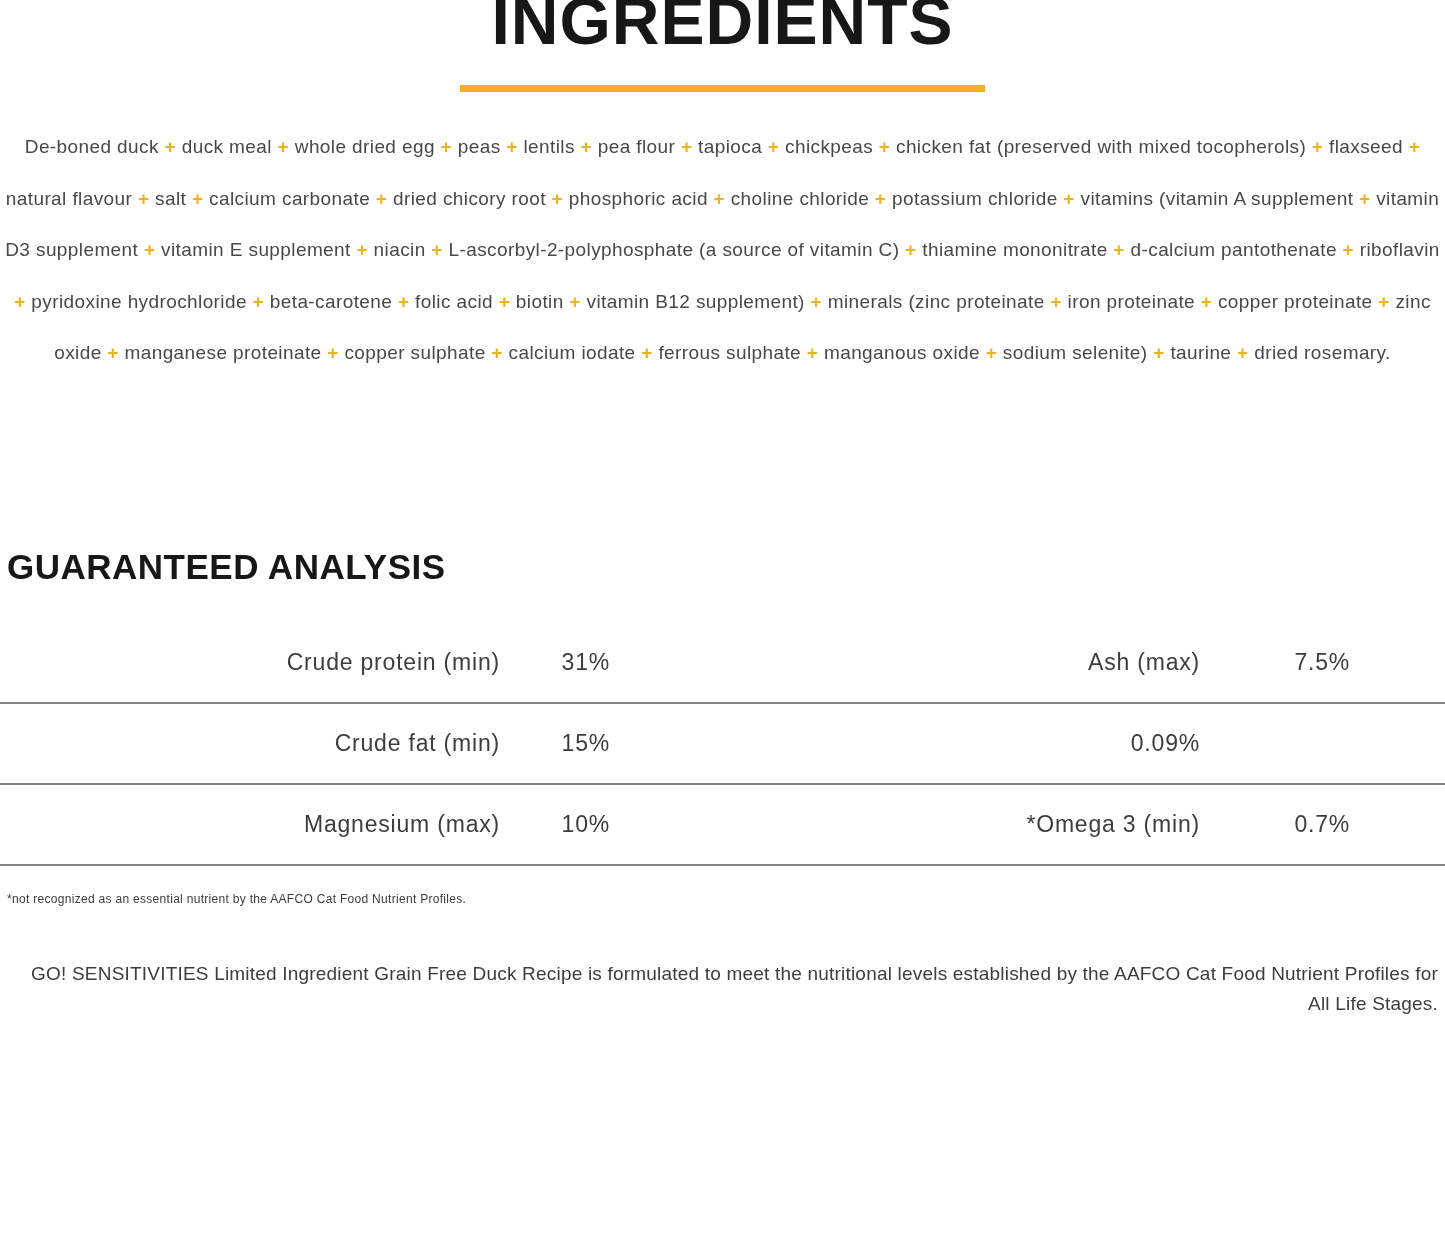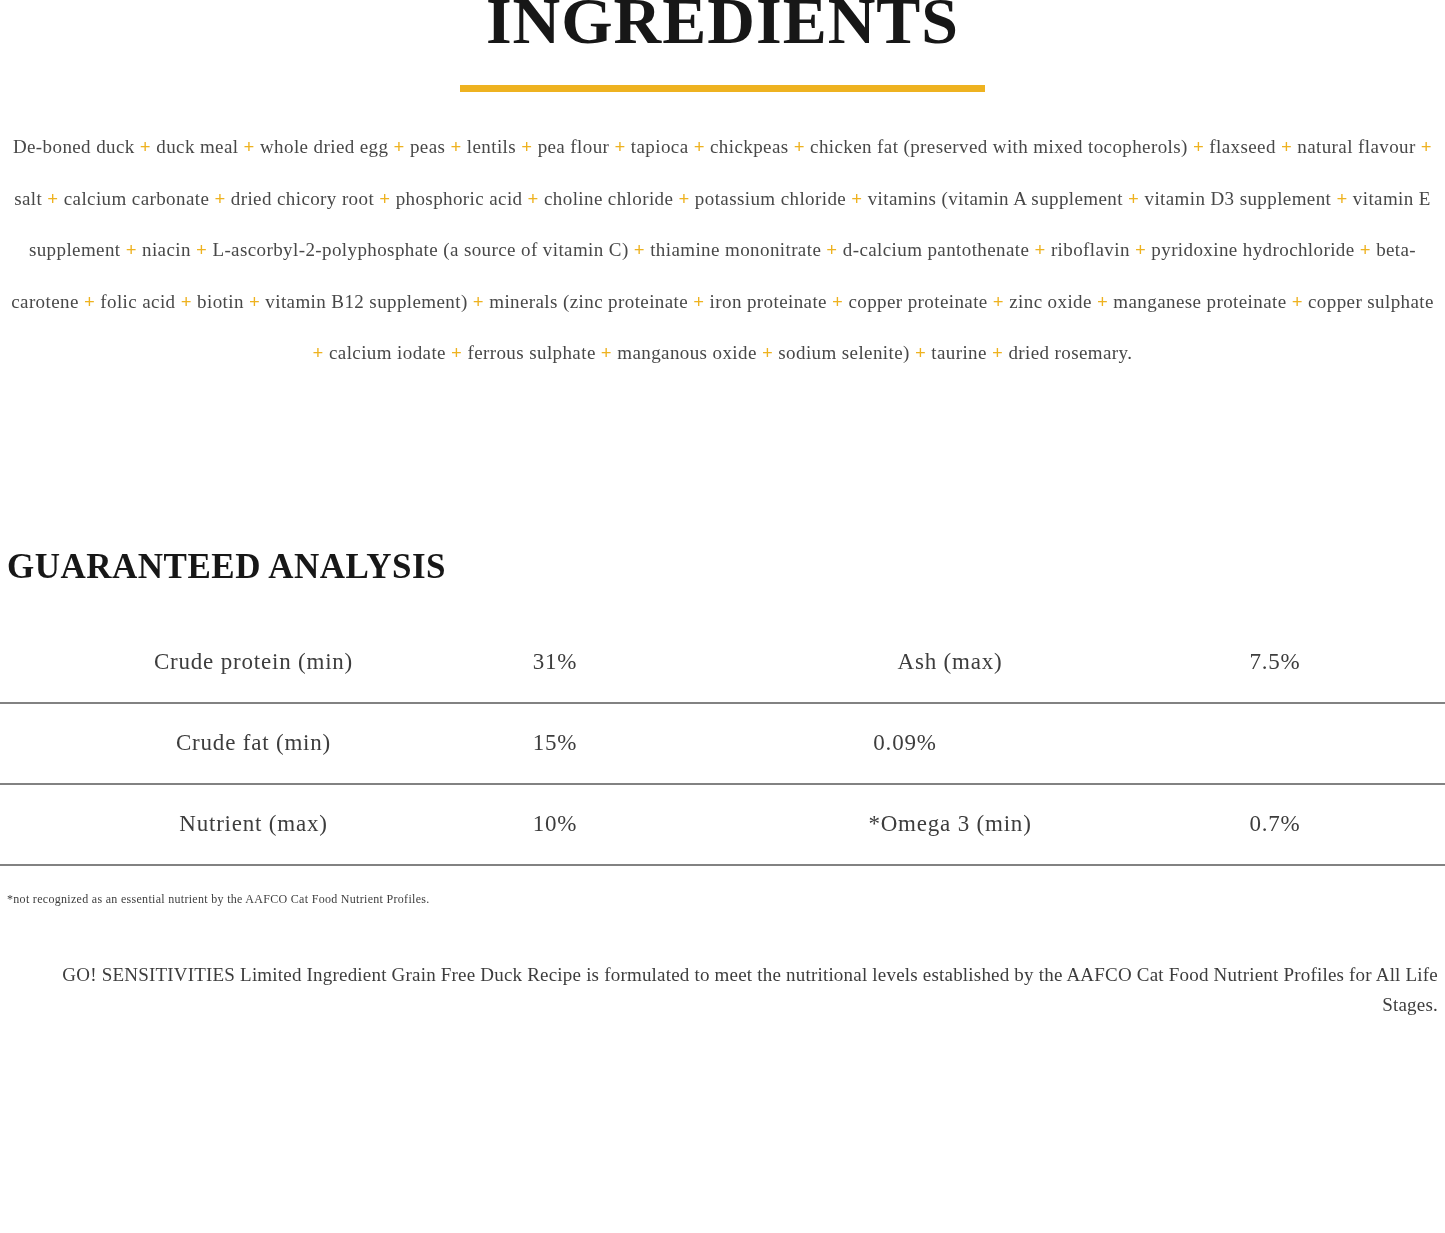--- a/index.html
+++ b/index.html
@@ -12,21 +12,20 @@
     height: 1233px;
     overflow: hidden;
     font-family: "Liberation Sans", sans-serif;
     -webkit-font-smoothing: antialiased;
   }
   .page {
     width: 1445px;
     height: 1233px;
     position: relative;
     overflow: hidden;
-    font-family: Liberation Serif, serif;
   }
 
   
   .title {
     margin: -12px 0 0 0;
     text-align: center;
     font-size: 66px;
     font-weight: 800;
     letter-spacing: 1px;
     color: #171717;
@@ -70,23 +69,23 @@
     display: grid;
     grid-template-columns: 493px 110px 1fr 150px;
     align-items: center;
     height: 79px;
     border-bottom: 2px solid #828282;
     padding: 0 95px 0 7px;
     font-size: 23px;
     letter-spacing: 0.8px;
     color: #3d3d3d;
   }
-  .ga-label { text-align: center; }
+  .ga-label { text-align: right; }
   .ga-label.right-col { padding-left: 90px; }
-  .ga-value { text-align: center; }
+  .ga-value { text-align: right; }
 
   
   .footnote-1 {
     margin: 26px 0 0 7px;
     font-size: 12px;
     letter-spacing: 0.3px;
     color: #3d3d3d;
   }
   .footnote-2 {
     margin: 53px 7px 0 7px;
@@ -116,21 +115,21 @@
         <div class="ga-value">31%</div>
         <div class="ga-label right-col">Ash (max)</div>
         <div class="ga-value">7.5%</div>
       </div>
       <div class="ga-row">
         <div class="ga-label">Crude fat (min)</div>
         <div class="ga-value">15%</div>
         <div class="ga-value">0.09%</div>
       </div>
       <div class="ga-row">
-        <div class="ga-label">Nutrient (max)</div>
+        <div class="ga-label">Magnesium (max)</div>
         <div class="ga-value">10%</div>
         <div class="ga-label right-col">*Omega 3 (min)</div>
         <div class="ga-value">0.7%</div>
       </div>
     </div>
 
   <p class="footnote-1">*not recognized as an essential nutrient by the AAFCO Cat Food Nutrient Profiles.</p>
 
   <p class="footnote-2">GO! SENSITIVITIES Limited Ingredient Grain Free Duck Recipe is formulated to meet the nutritional levels established by the AAFCO Cat Food Nutrient Profiles for All Life Stages.</p>
 

